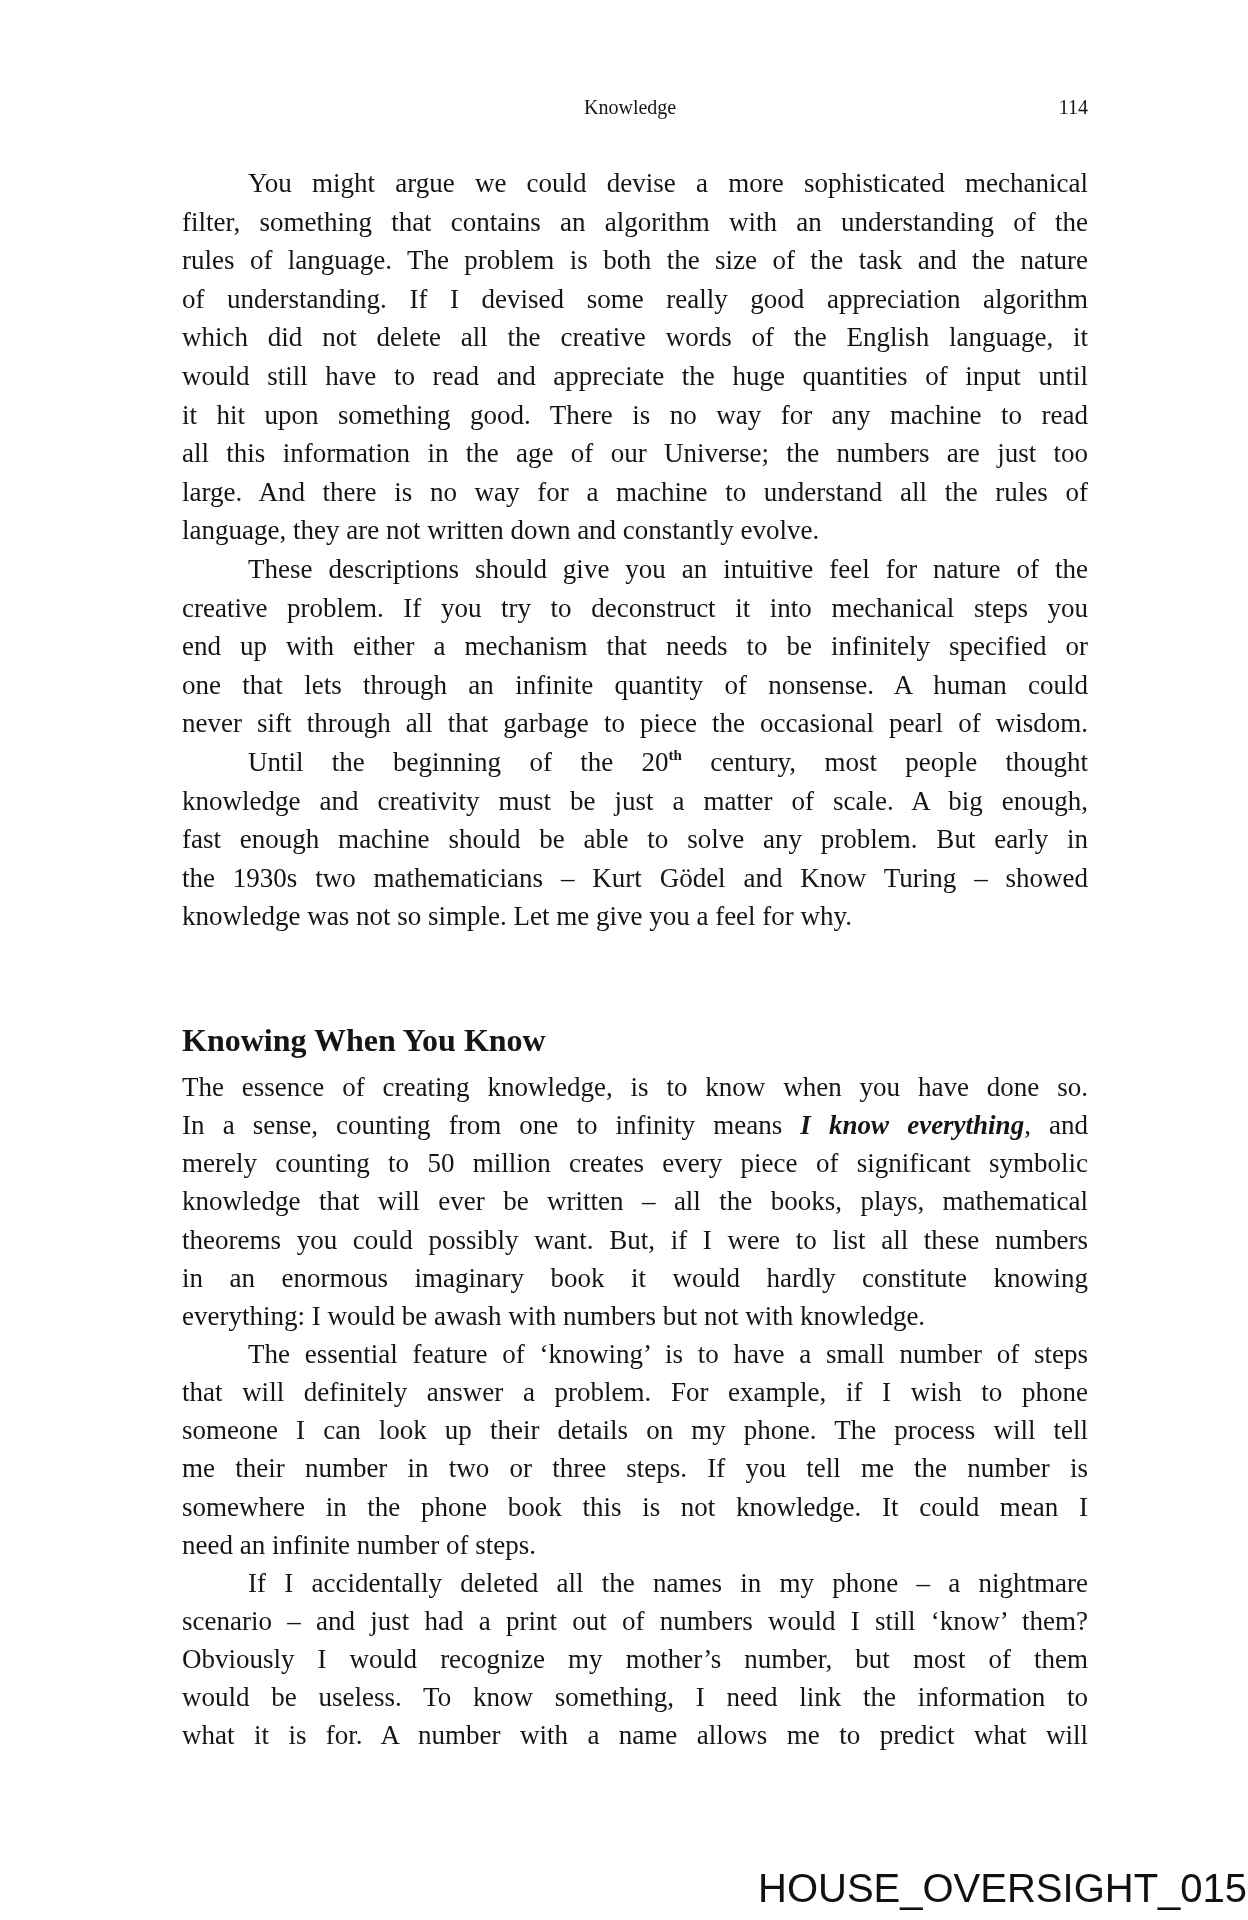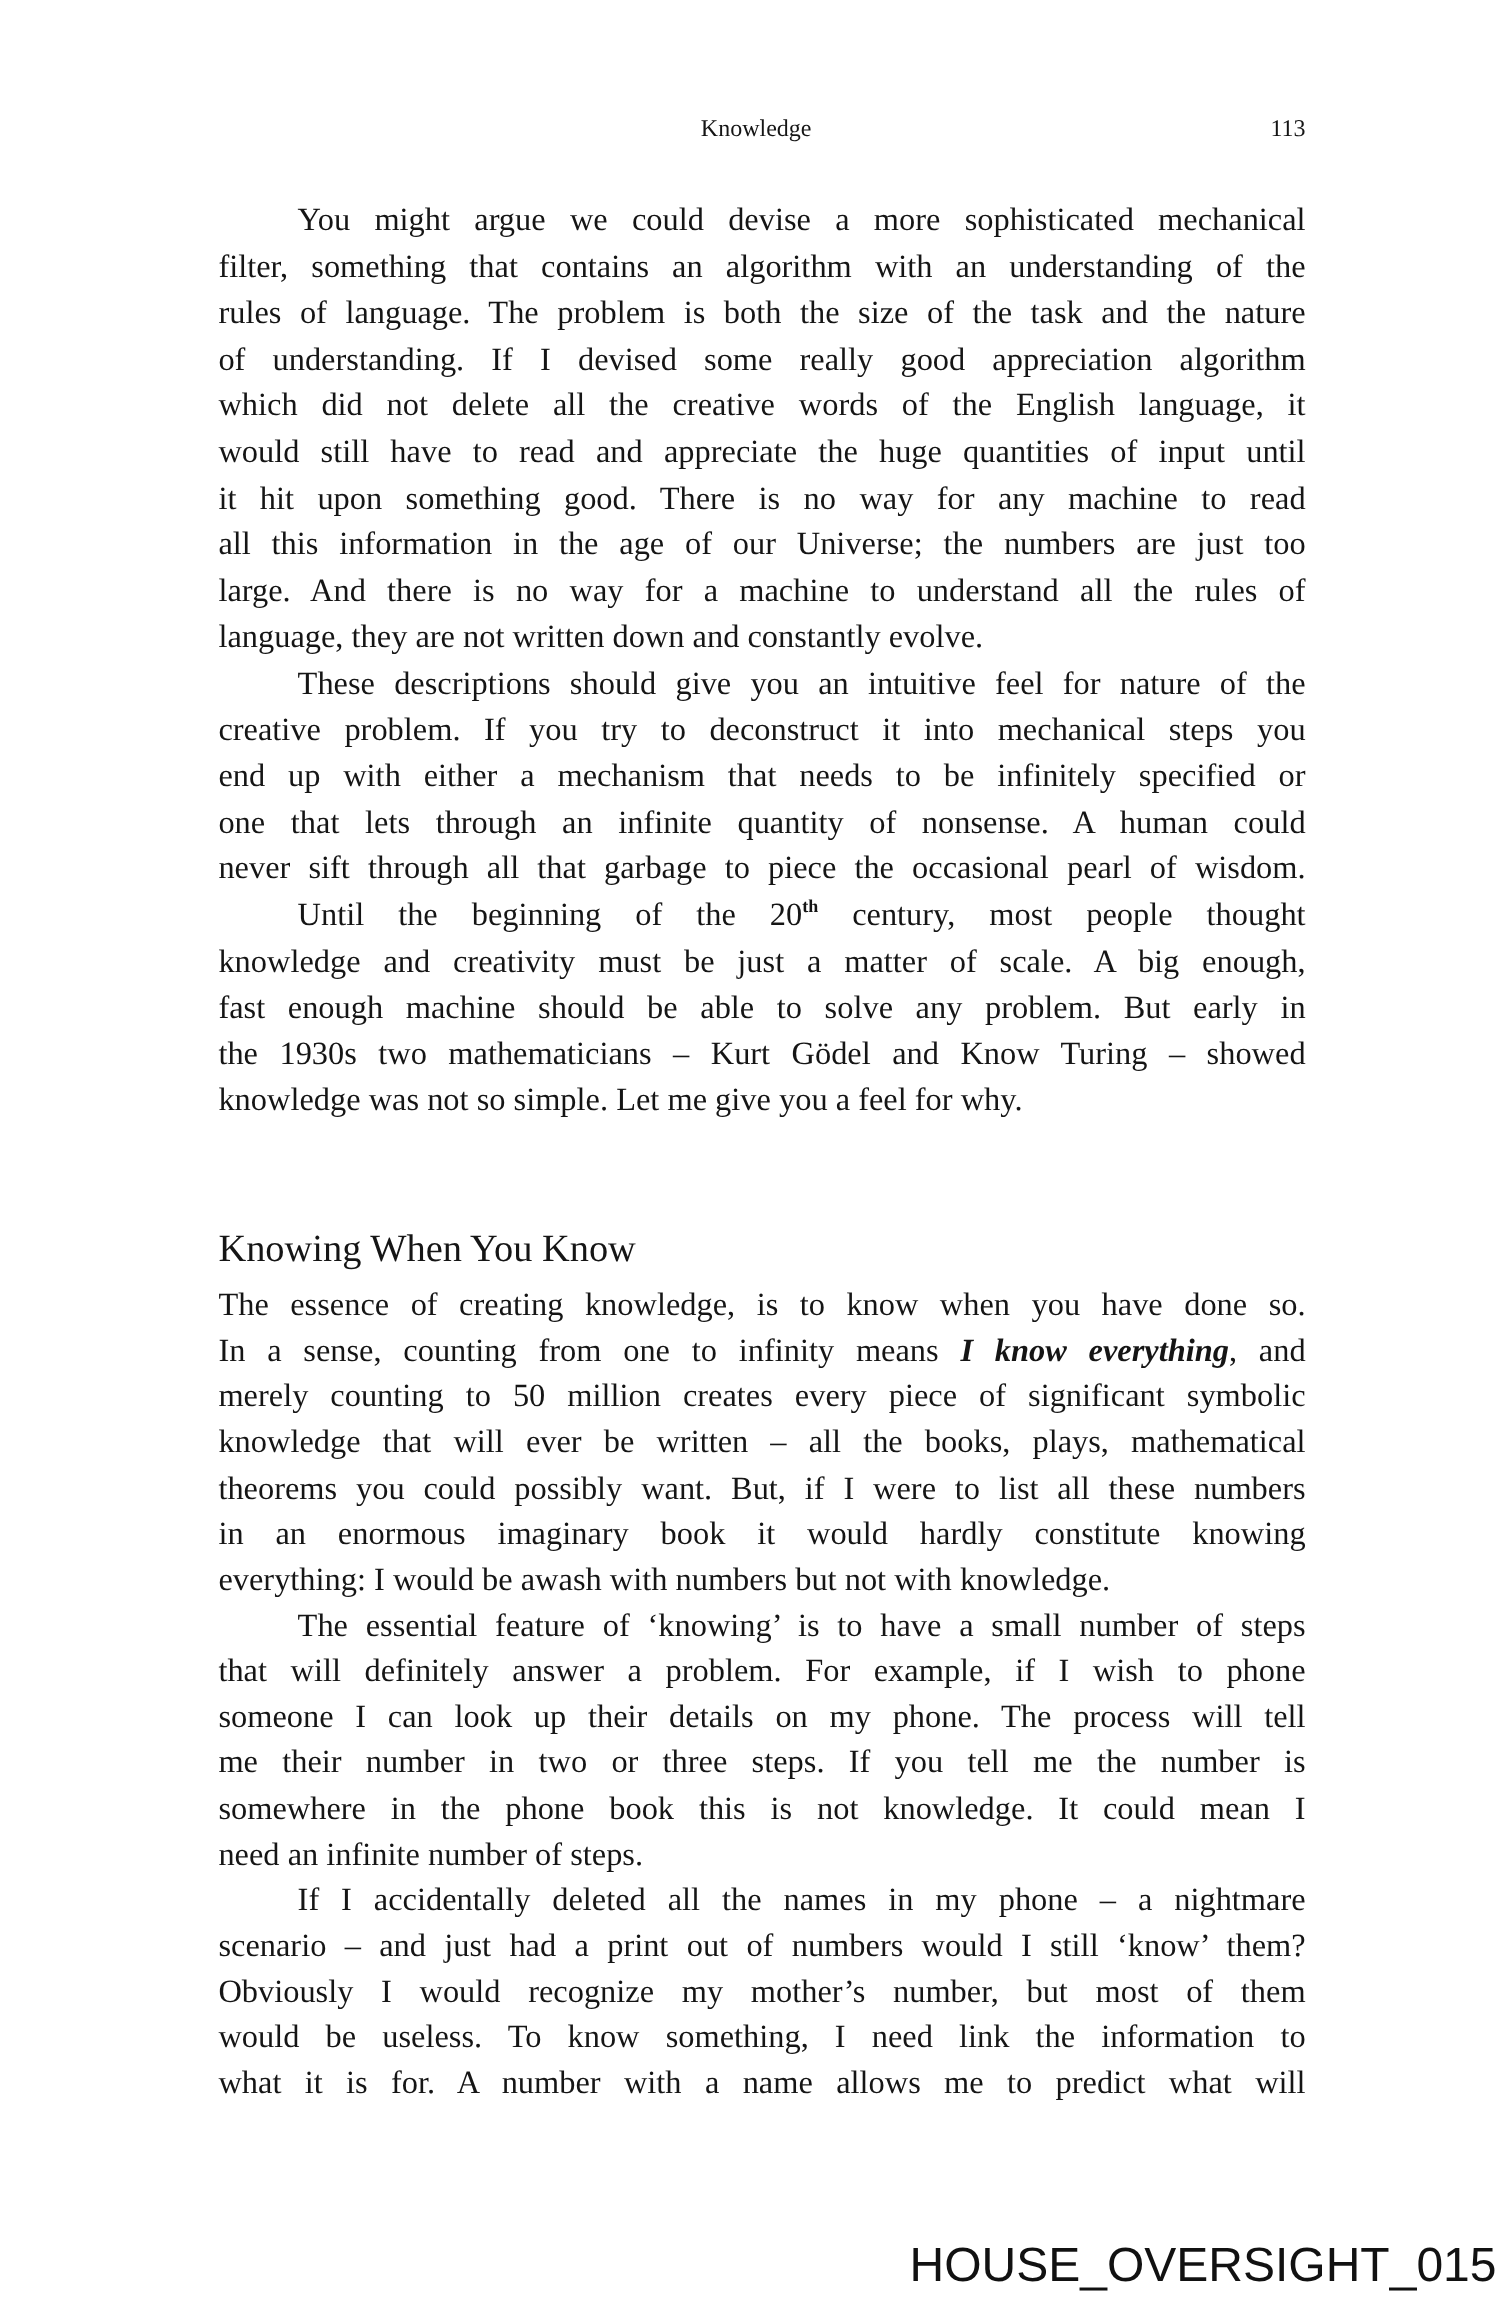--- a/index.html
+++ b/index.html
@@ -12,34 +12,34 @@
   .body-block { position: absolute; left: 182px; width: 906px;
     font-family: "Liberation Serif", "DejaVu Serif", serif; font-size: 27px; }
   .line { display: block; height: 38.6px; line-height: 38.6px; white-space: nowrap;
     text-align: justify; text-align-last: justify; }
   .line.last { text-align-last: left; }
   .line.indent { padding-left: 66px; }
   .block1 { top: 164px; }
   .block2 { top: 1068px; }
   .block2 .line { height: 38.15px; line-height: 38.15px; }
   .section-heading { position: absolute; left: 182px; top: 1020px;
-    font-family: "Liberation Serif", "DejaVu Serif", serif; font-weight: normal; font-size: 32px; line-height: 40px; }
+    font-family: "Liberation Serif", "DejaVu Serif", serif; font-weight: bold; font-size: 32px; line-height: 40px; }
   sup { font-size: 15px; line-height: 0; vertical-align: 11px; font-weight: bold; }
   em { font-style: italic; font-weight: bold; }
   .watermark { position: absolute; left: 758px; top: 1866px;
     font-family: "Liberation Sans", "DejaVu Sans", sans-serif; font-size: 40px; color: #111; line-height: 44px; }
 </style>
 </head>
 <body>
 
 <div class="page">
 
   <div class="running-head">
     <span class="running-title">Knowledge</span>
-    <span class="page-number">113</span>
+    <span class="page-number">114</span>
   </div>
 
   <div class="body-block block1">
     <div>
       <span class="line indent">You might argue we could devise a more sophisticated mechanical</span>
       <span class="line">filter, something that contains an algorithm with an understanding of the</span>
       <span class="line">rules of language. The problem is both the size of the task and the nature</span>
       <span class="line">of understanding. If I devised some really good appreciation algorithm</span>
       <span class="line">which did not delete all the creative words of the English language, it</span>
       <span class="line">would still have to read and appreciate the huge quantities of input until</span>

